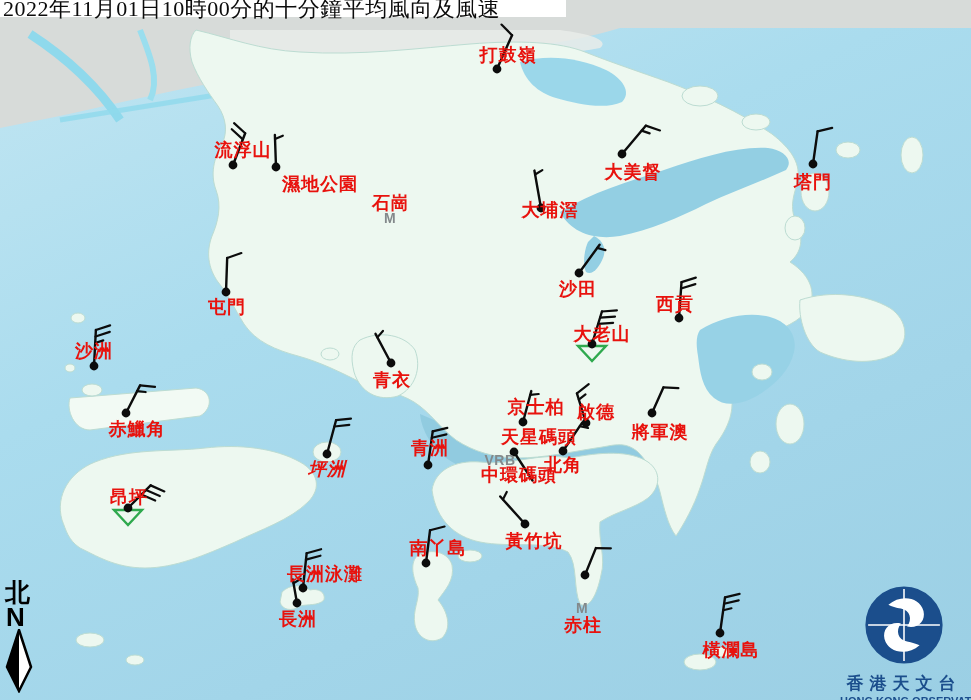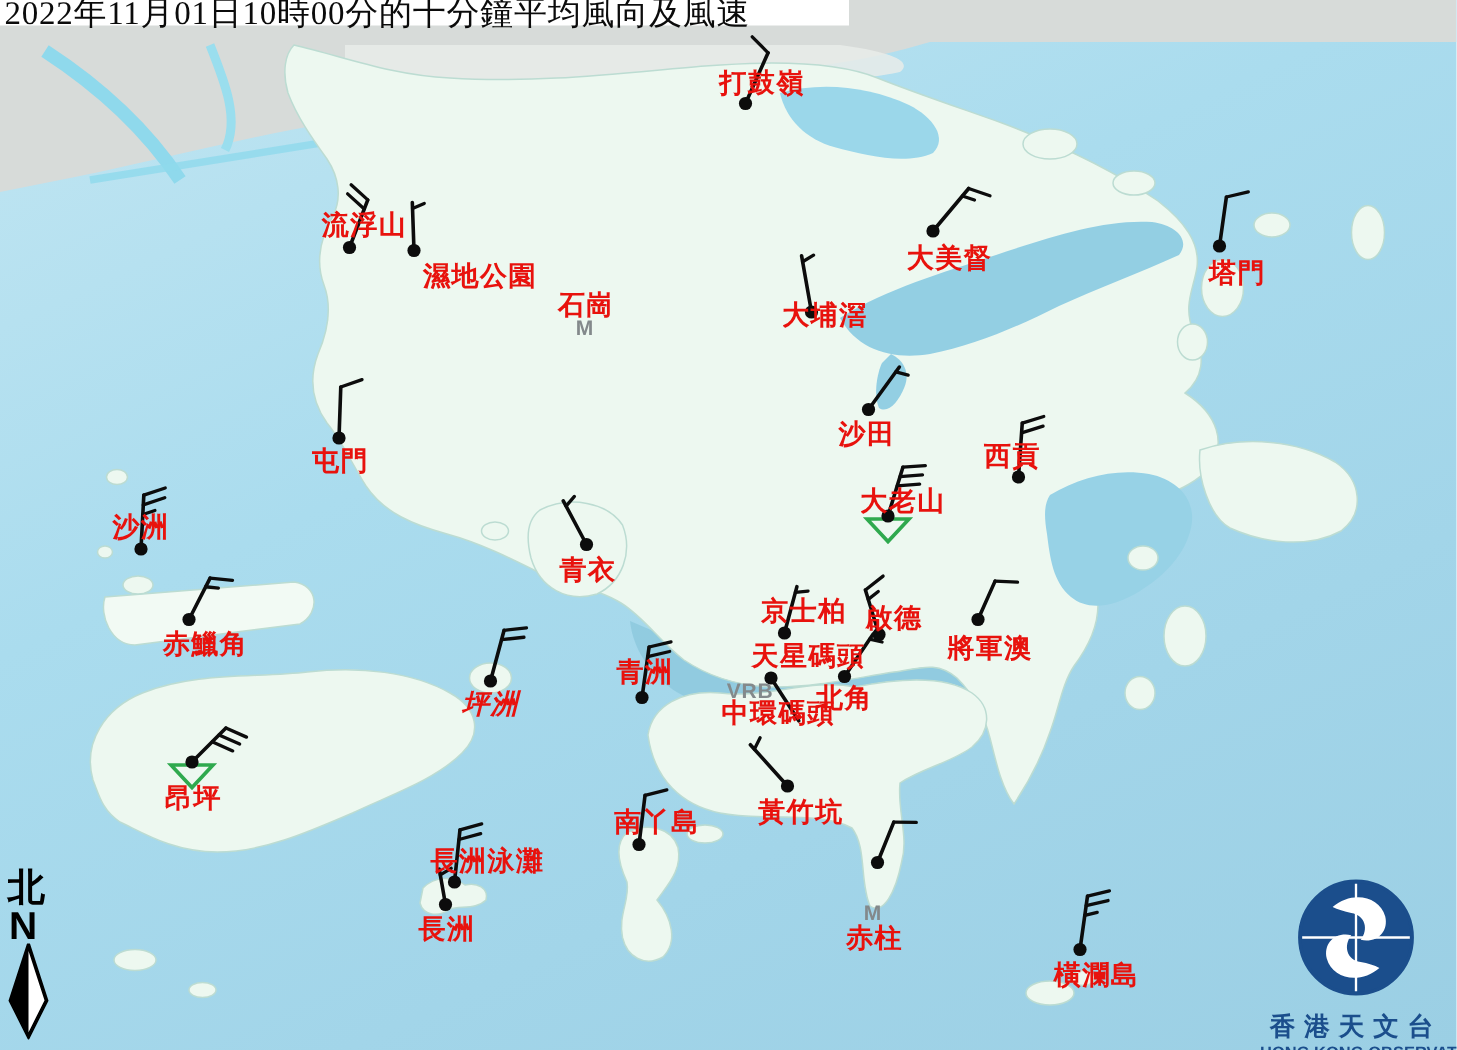--- a/index.html
+++ b/index.html
@@ -266,39 +266,39 @@
       </g>
     </svg>
 
   <div id="labels-layer">
       <div class="st-label" style="left: 508px; top: 55px;">打鼓嶺</div>
       <div class="st-label" style="left: 243px; top: 150px;">流浮山</div>
       <div class="st-label" style="left: 292px; top: 184px; margin-left: 28px;">濕地公園</div>
       <div class="st-label" style="left: 391px; top: 203px; font-family: Liberation Serif, serif;">石崗</div>
       <div class="st-note" style="left: 390px; top: 218px;">M</div>
       <div class="st-label" style="left: 633px; top: 172px;">大美督</div>
-      <div class="st-label" style="left: 813px; top: 182px; margin-left: 12px;">塔門</div>
+      <div class="st-label" style="left: 813px; top: 182px;">塔門</div>
       <div class="st-label" style="left: 550px; top: 210px;">大埔滘</div>
       <div class="st-label" style="left: 578px; top: 289px;">沙田</div>
       <div class="st-label" style="left: 227px; top: 307px;">屯門</div>
       <div class="st-label" style="left: 675px; top: 304px;">西貢</div>
       <div class="st-label" style="left: 94px; top: 351px;">沙洲</div>
       <div class="st-label" style="left: 602px; top: 334px;">大老山</div>
       <div class="st-label" style="left: 392px; top: 380px;">青衣</div>
       <div class="st-label" style="left: 137px; top: 429px;">赤鱲角</div>
       <div class="st-label" style="left: 327px; top: 469px; font-style: italic;">坪洲</div>
       <div class="st-label" style="left: 430px; top: 448px;">青洲</div>
       <div class="st-label" style="left: 536px; top: 407px;">京士柏</div>
       <div class="st-label" style="left: 596px; top: 412px;">啟德</div>
       <div class="st-label" style="left: 539px; top: 437px;">天星碼頭</div>
       <div class="st-label" style="left: 519px; top: 475px;">中環碼頭</div>
       <div class="st-note" style="left: 500px; top: 460px;">VRB</div>
       <div class="st-label" style="left: 563px; top: 465px;">北角</div>
       <div class="st-label" style="left: 660px; top: 432px;">將軍澳</div>
-      <div class="st-label" style="left: 129px; top: 532px;">昂坪</div>
+      <div class="st-label" style="left: 129px; top: 497px;">昂坪</div>
       <div class="st-label" style="left: 438px; top: 548px;">南丫島</div>
       <div class="st-label" style="left: 534px; top: 541px;">黃竹坑</div>
       <div class="st-label" style="left: 325px; top: 574px;">長洲泳灘</div>
       <div class="st-label" style="left: 298px; top: 619px;">長洲</div>
       <div class="st-label" style="left: 583px; top: 625px;">赤柱</div>
       <div class="st-note" style="left: 582px; top: 608px;">M</div>
       <div class="st-label" style="left: 731px; top: 650px;">橫瀾島</div>
     </div>
 
   <div id="title-bar">

